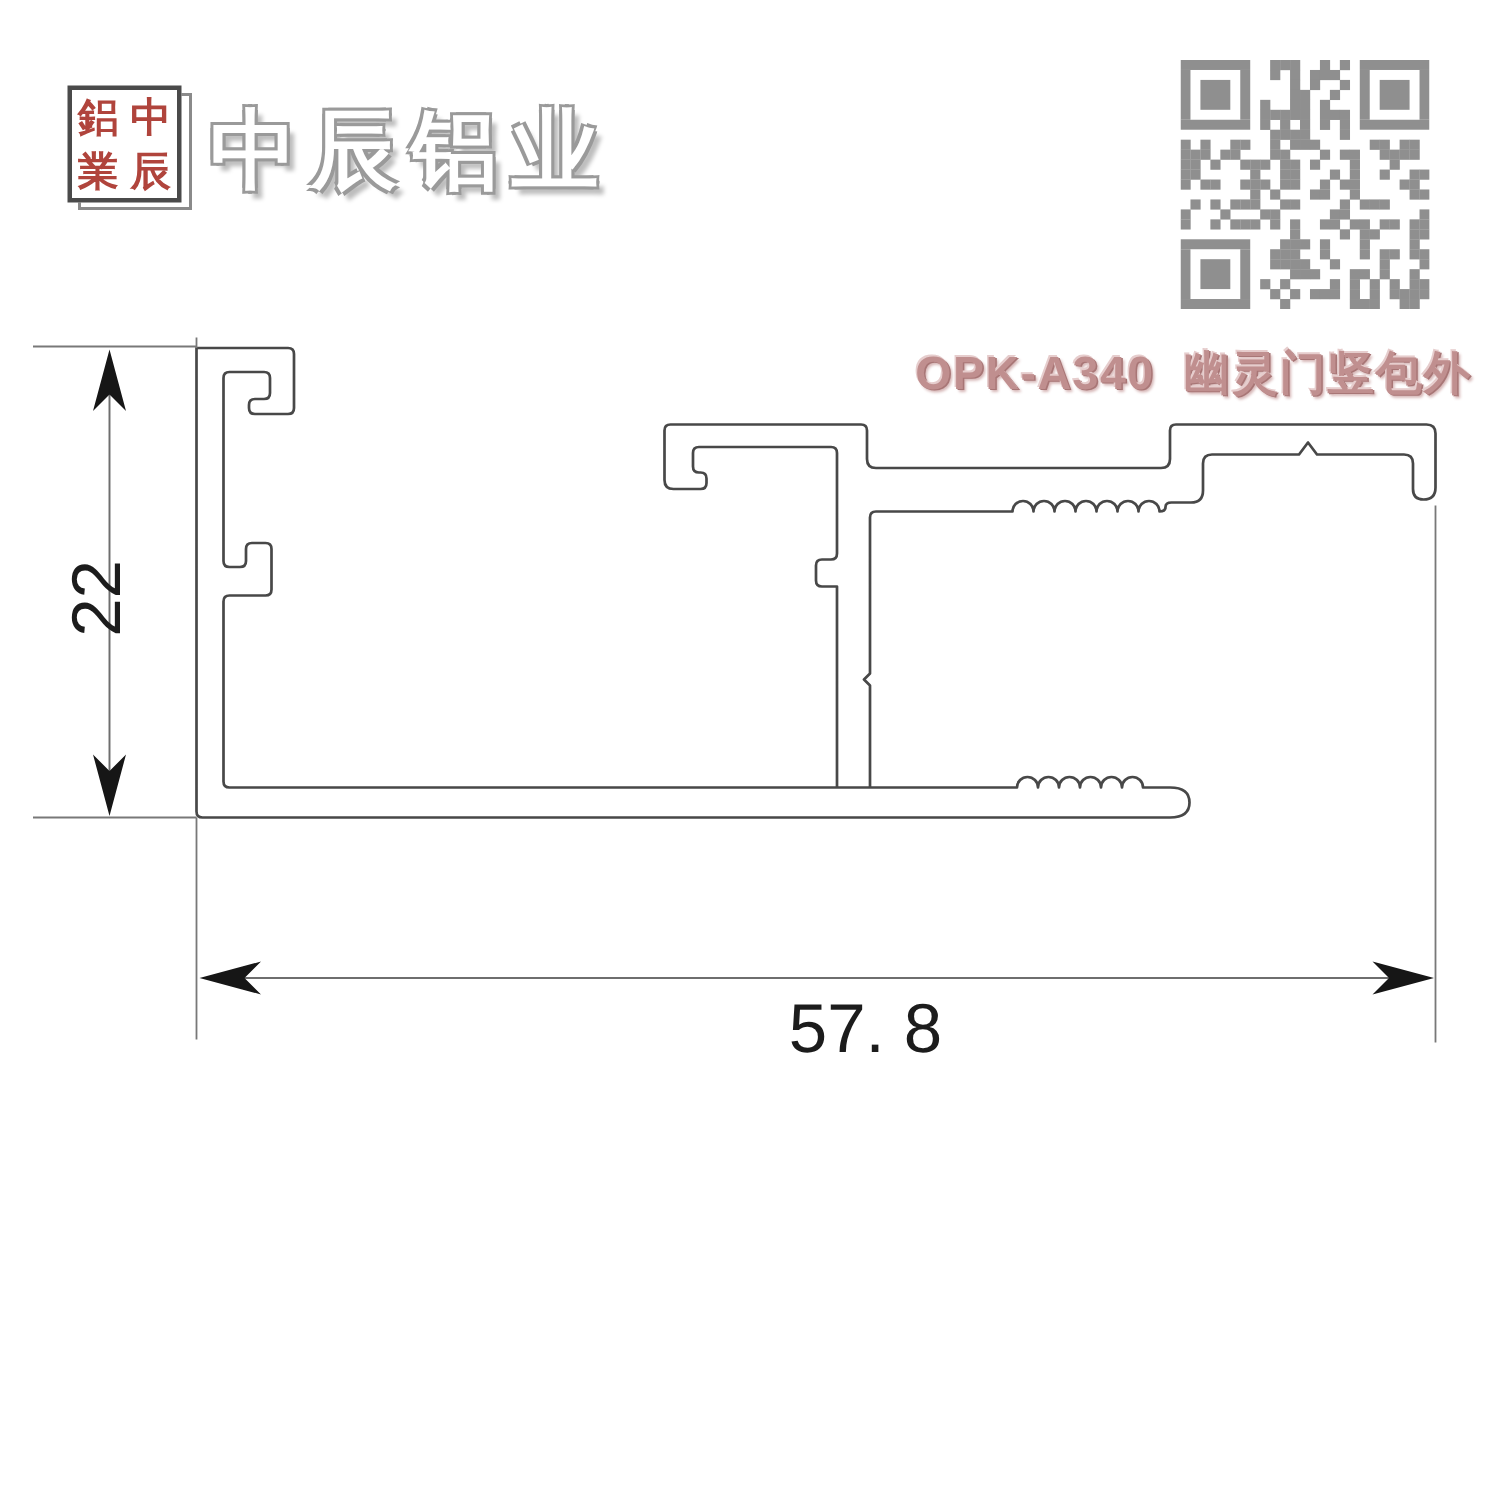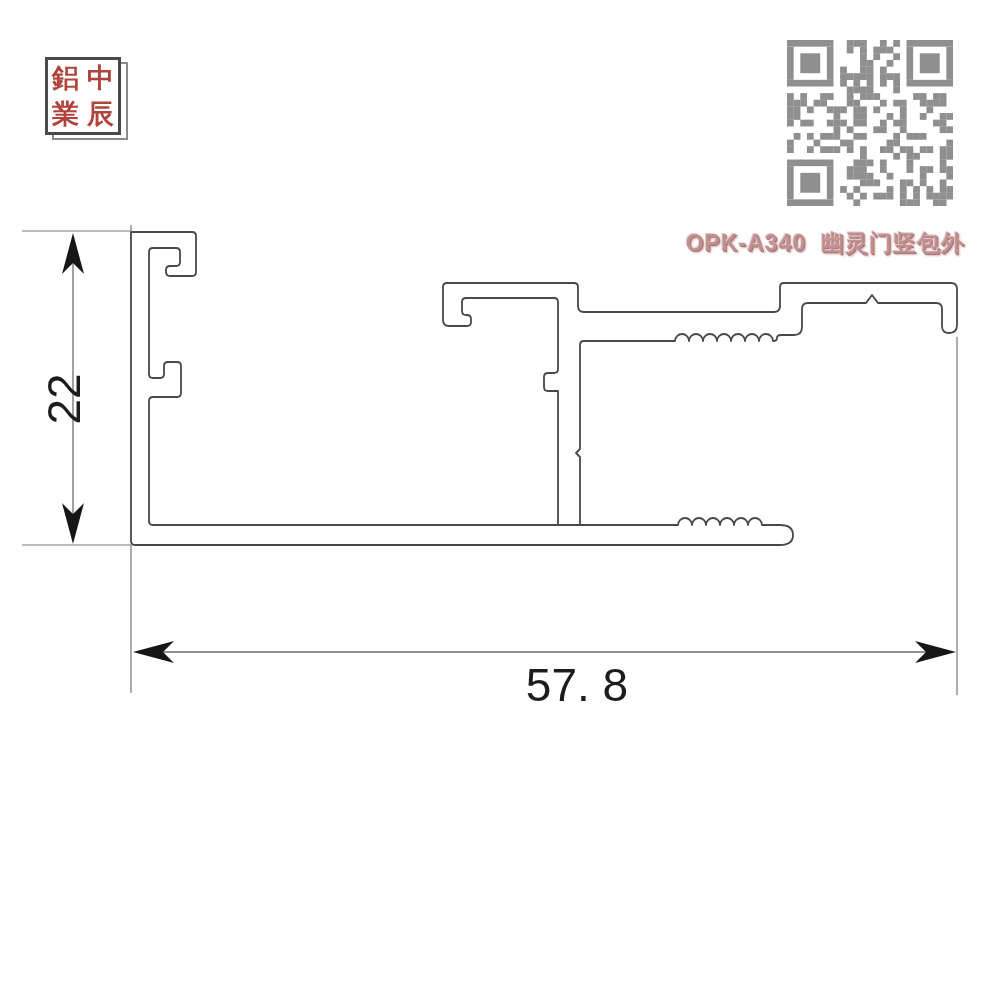--- a/index.html
+++ b/index.html
@@ -15,38 +15,39 @@
              line-height:1;color:#b0443c;}
   
   .title{position:absolute;left:140px;top:62px;font-size:58px;font-weight:bold;
          letter-spacing:9px;color:#fff;white-space:pre;
          text-shadow:-2px -2px 0 #9a9a9a,2px -2px 0 #9a9a9a,-2px 2px 0 #9a9a9a,
                      2px 2px 0 #9a9a9a,5px 5px 3px #bdbdbd;}
   
   .qr{position:absolute;left:787px;top:40px;width:166px;height:166px;}
   .qr svg{width:100%;height:100%;display:block;}
   
-  .model{position:absolute;right:35px;top:228px;font-size:23px;font-weight:bold;
+  .model{position:absolute;right:19px;top:228px;font-size:31px;font-weight:bold;
          letter-spacing:1px;white-space:pre;color:#c08f8f;
          text-shadow:-1px -1px 0 #e6cdcd,1px 1px 0 #a87676,2px 2px 2px #d6b6b6;}
   
   .drawing{position:absolute;left:0;top:0;width:1000px;height:1000px;}
   .dim-text{font-family:"Liberation Sans",sans-serif;font-size:46px;fill:#1c1c1c;}
 </style>
 </head>
 <body>
 
 <div id="canvas">
 
   <div class="seal">
     <span>鋁</span>
     <span>中</span>
     <span>業</span>
     <span>辰</span>
   </div>
+  <div class="title">中辰铝业</div>
 
   <div class="qr">
     <svg viewBox="0 0 25 25">
         <rect x="0" y="0" width="7" height="1" fill="#8f8f8f"></rect>
         <rect x="0" y="6" width="7" height="1" fill="#8f8f8f"></rect>
         <rect x="0" y="1" width="1" height="5" fill="#8f8f8f"></rect>
         <rect x="6" y="1" width="1" height="5" fill="#8f8f8f"></rect>
         <rect x="2" y="2" width="3" height="3" fill="#8f8f8f"></rect>
         <rect x="18" y="0" width="7" height="1" fill="#8f8f8f"></rect>
         <rect x="18" y="6" width="7" height="1" fill="#8f8f8f"></rect>

